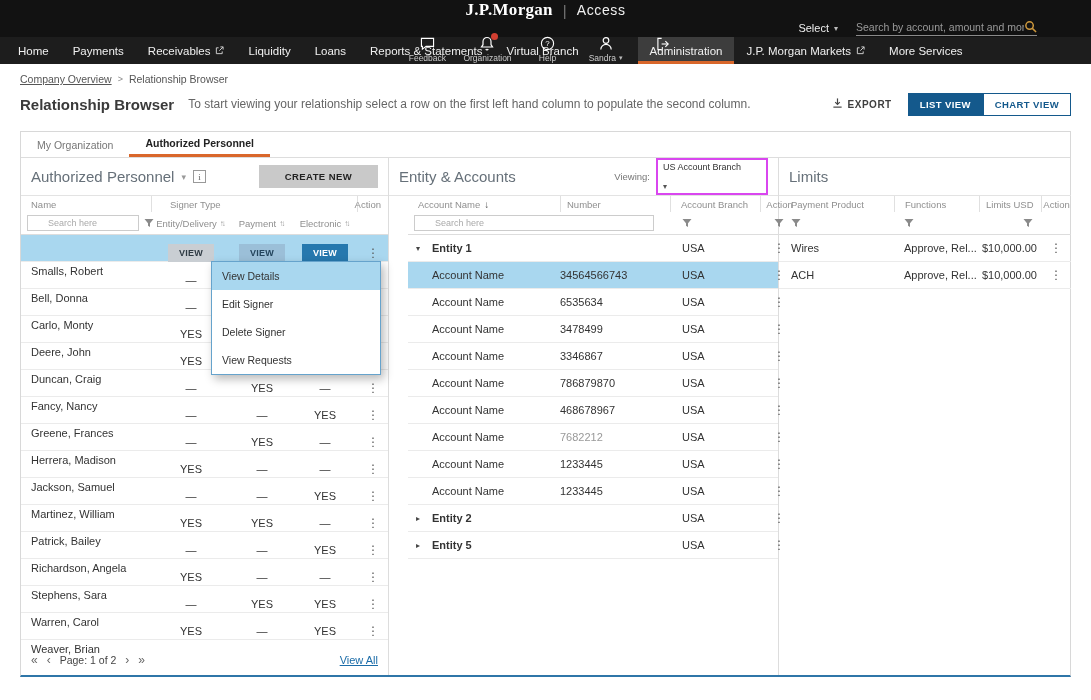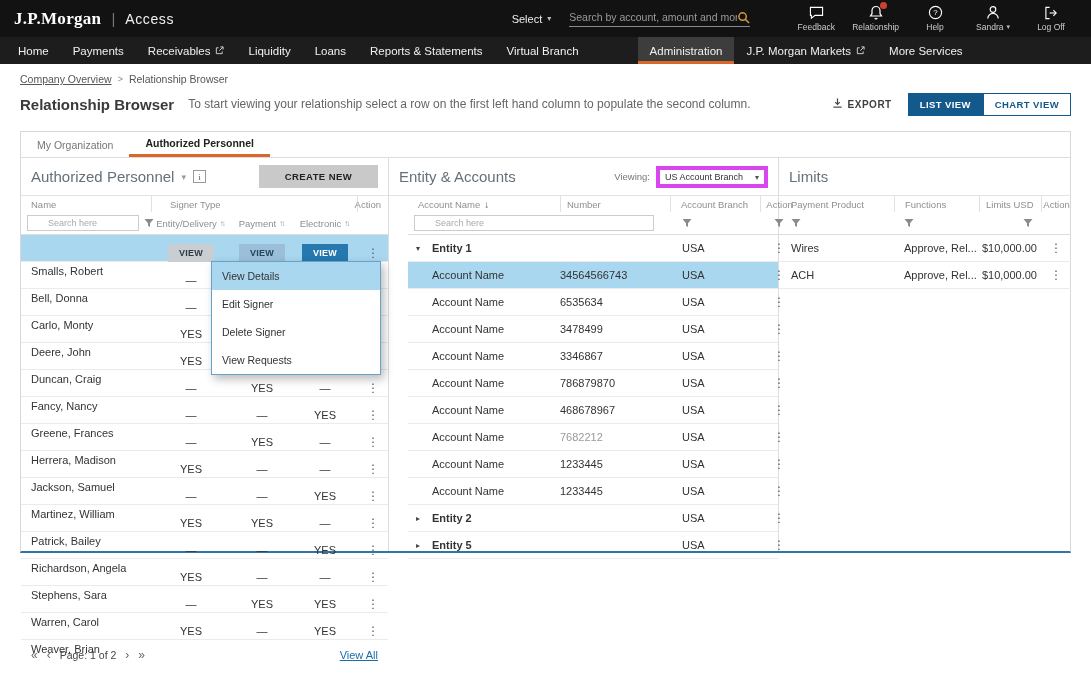--- a/index.html
+++ b/index.html
@@ -8,21 +8,21 @@
     font-family:"Liberation Sans", sans-serif;
     background:#fff; color:#333; overflow:hidden; font-size:11px;
   }
   :root{
     --accent-orange:#d9672b;
     --accent-blue:#14598c;
     --selected-row:#a9d7ef;
   }
 
   
-  .topbar { height:37px; background:#121212; display:flex; align-items:center; padding:0 14px; color:#fff; }
+  .topbar { height:37px; background:#121212; display:flex; align-items:center; padding:0 14px; color:#fff;flex-direction:column; }
   .brand-group { display:flex; align-items:center; }
   .brand { font-family:"Liberation Serif", serif; font-size:17px; letter-spacing:.3px; font-weight:600; }
   .brand-divider { margin:0 10px; color:#777; font-weight:100; font-size:15px; }
   .product { font-size:14px; color:#f0f0f0; letter-spacing:.6px; }
   .topbar-center { display:flex; align-items:center; margin-left:auto; margin-right:40px; gap:18px; }
   .tb-select { display:flex; align-items:center; gap:5px; font-size:11px; color:#eee; cursor:pointer; }
   .chev { font-size:8px; color:#bbb; }
   .chev-sm { font-size:7px; color:#bbb; margin-left:3px; }
   .tb-search { display:flex; align-items:center; border-bottom:1px solid #8a8a8a; padding-bottom:2px; }
   .tb-search input { width:168px; background:transparent; border:none; outline:none; color:#ddd; font-size:10.5px; font-family:inherit; }
@@ -47,21 +47,21 @@
   .titlebar { margin:5px 20px 0; height:28px; display:flex; align-items:center; }
   .page-title { font-size:15px; font-weight:bold; color:#3a3a3a; }
   .page-sub { font-size:12px; color:#666; margin-left:14px; }
   .title-actions { margin-left:auto; display:flex; align-items:center; gap:16px; }
   .export { display:flex; align-items:center; gap:5px; font-size:10px; font-weight:600; letter-spacing:.5px; color:#3f3f3f; cursor:pointer; }
   .view-toggle { display:flex; }
   .vt { font-family:inherit; font-size:9.5px; font-weight:bold; letter-spacing:.4px; padding:5px 11px; border:1px solid var(--accent-blue); cursor:pointer; background:#fff; color:var(--accent-blue); }
   .vt.active { background:var(--accent-blue); color:#fff; }
 
   
-  .panel { margin:13px 20px 0; height:422px; border:1px solid #d8d8d8; border-bottom:2px solid #2f76a8; display:flex; flex-direction:column; background:#fff; }
+  .panel { margin:13px 20px 0; height:546px; border:1px solid #d8d8d8; border-bottom:2px solid #2f76a8; display:flex; flex-direction:column; background:#fff; }
   .tabs { height:26px; display:flex; border-bottom:1px solid #ddd; }
   .tab { padding:0 16px; display:flex; align-items:center; font-size:10.5px; color:#777; cursor:pointer; }
   .tab.active { color:#222; font-weight:bold; border-bottom:3px solid var(--accent-orange); }
   .panel-body { flex:1; display:flex; min-height:0; }
   .col { display:flex; flex-direction:column; position:relative; min-height:0; }
   .col1 { width:368px; border-right:1px solid #ddd; }
   .col2 { width:390px; border-right:1px solid #ddd; }
   .col3 { flex:1; }
 
   .sec-head { height:37px; display:flex; align-items:center; padding:0 10px; flex:none; }
@@ -118,21 +118,21 @@
   .ctx { position:absolute; left:190px; top:103px; width:170px; background:#fff; border:1px solid #66a3cc; box-shadow:3px 4px 9px rgba(0,0,0,.28); z-index:10; }
   .ctx-item { height:28px; display:flex; align-items:center; padding-left:10px; font-size:10.5px; color:#333; cursor:pointer; }
   .ctx-item.active { background:var(--selected-row); }
 
   .pager { margin-top:auto; height:30px; display:flex; align-items:center; padding:0 10px; gap:9px; font-size:10.5px; color:#444; flex:none; }
   .pg-ic { color:#666; font-size:12px; cursor:pointer; }
   .view-all { margin-left:auto; color:#1b6ca8; text-decoration:underline; font-size:11px; cursor:pointer; }
 
   .viewing { margin-left:auto; display:flex; align-items:center; gap:6px; }
   .viewing-label { font-size:9.5px; color:#777; }
-  .viewing-select { border:4px solid #d946ef; font-size:9px; color:#333; padding:2px 5px; display:flex; align-items:flex-end; justify-content:space-between; gap:10px; min-width:112px; cursor:pointer; }
+  .viewing-select { border:2px solid #d946ef; font-size:9px; color:#333; padding:2px 5px; display:flex; align-items:flex-start; justify-content:space-between; gap:10px; min-width:112px; cursor:pointer;flex-direction:column; }
 </style>
 </head>
 <body>
 
 <div class="topbar">
   <div class="brand-group">
     <span class="brand">J.P.Morgan</span>
     <span class="brand-divider">|</span>
     <span class="product">Access</span>
   </div>
@@ -161,21 +161,21 @@
         <span class="tb-label">Feedback</span>
       </div>
       <div class="tb-action">
         <span class="tb-icon-wrap">
           <svg width="14" height="15" viewBox="0 0 14 15" fill="none" stroke="#fff" stroke-width="1.2">
             <path d="M7 1.5a4 4 0 0 1 4 4v3.2l1.5 2.3H1.5L3 8.7V5.5a4 4 0 0 1 4-4z"></path>
             <path d="M5.8 13a1.3 1.3 0 0 0 2.4 0"></path>
           </svg>
           <span class="badge"></span>
         </span>
-        <span class="tb-label">Relationship</span>
+        <span class="tb-label">Organization</span>
       </div>
       <div class="tb-action">
         <span class="tb-icon-wrap">
           <svg width="15" height="15" viewBox="0 0 16 16" fill="none" stroke="#fff" stroke-width="1.2">
             <circle cx="8" cy="8" r="6.5"></circle>
             <text x="8" y="11" font-size="8.5" fill="#fff" stroke="none" text-anchor="middle">?</text>
           </svg>
         </span>
         <span class="tb-label">Help</span>
       </div>

